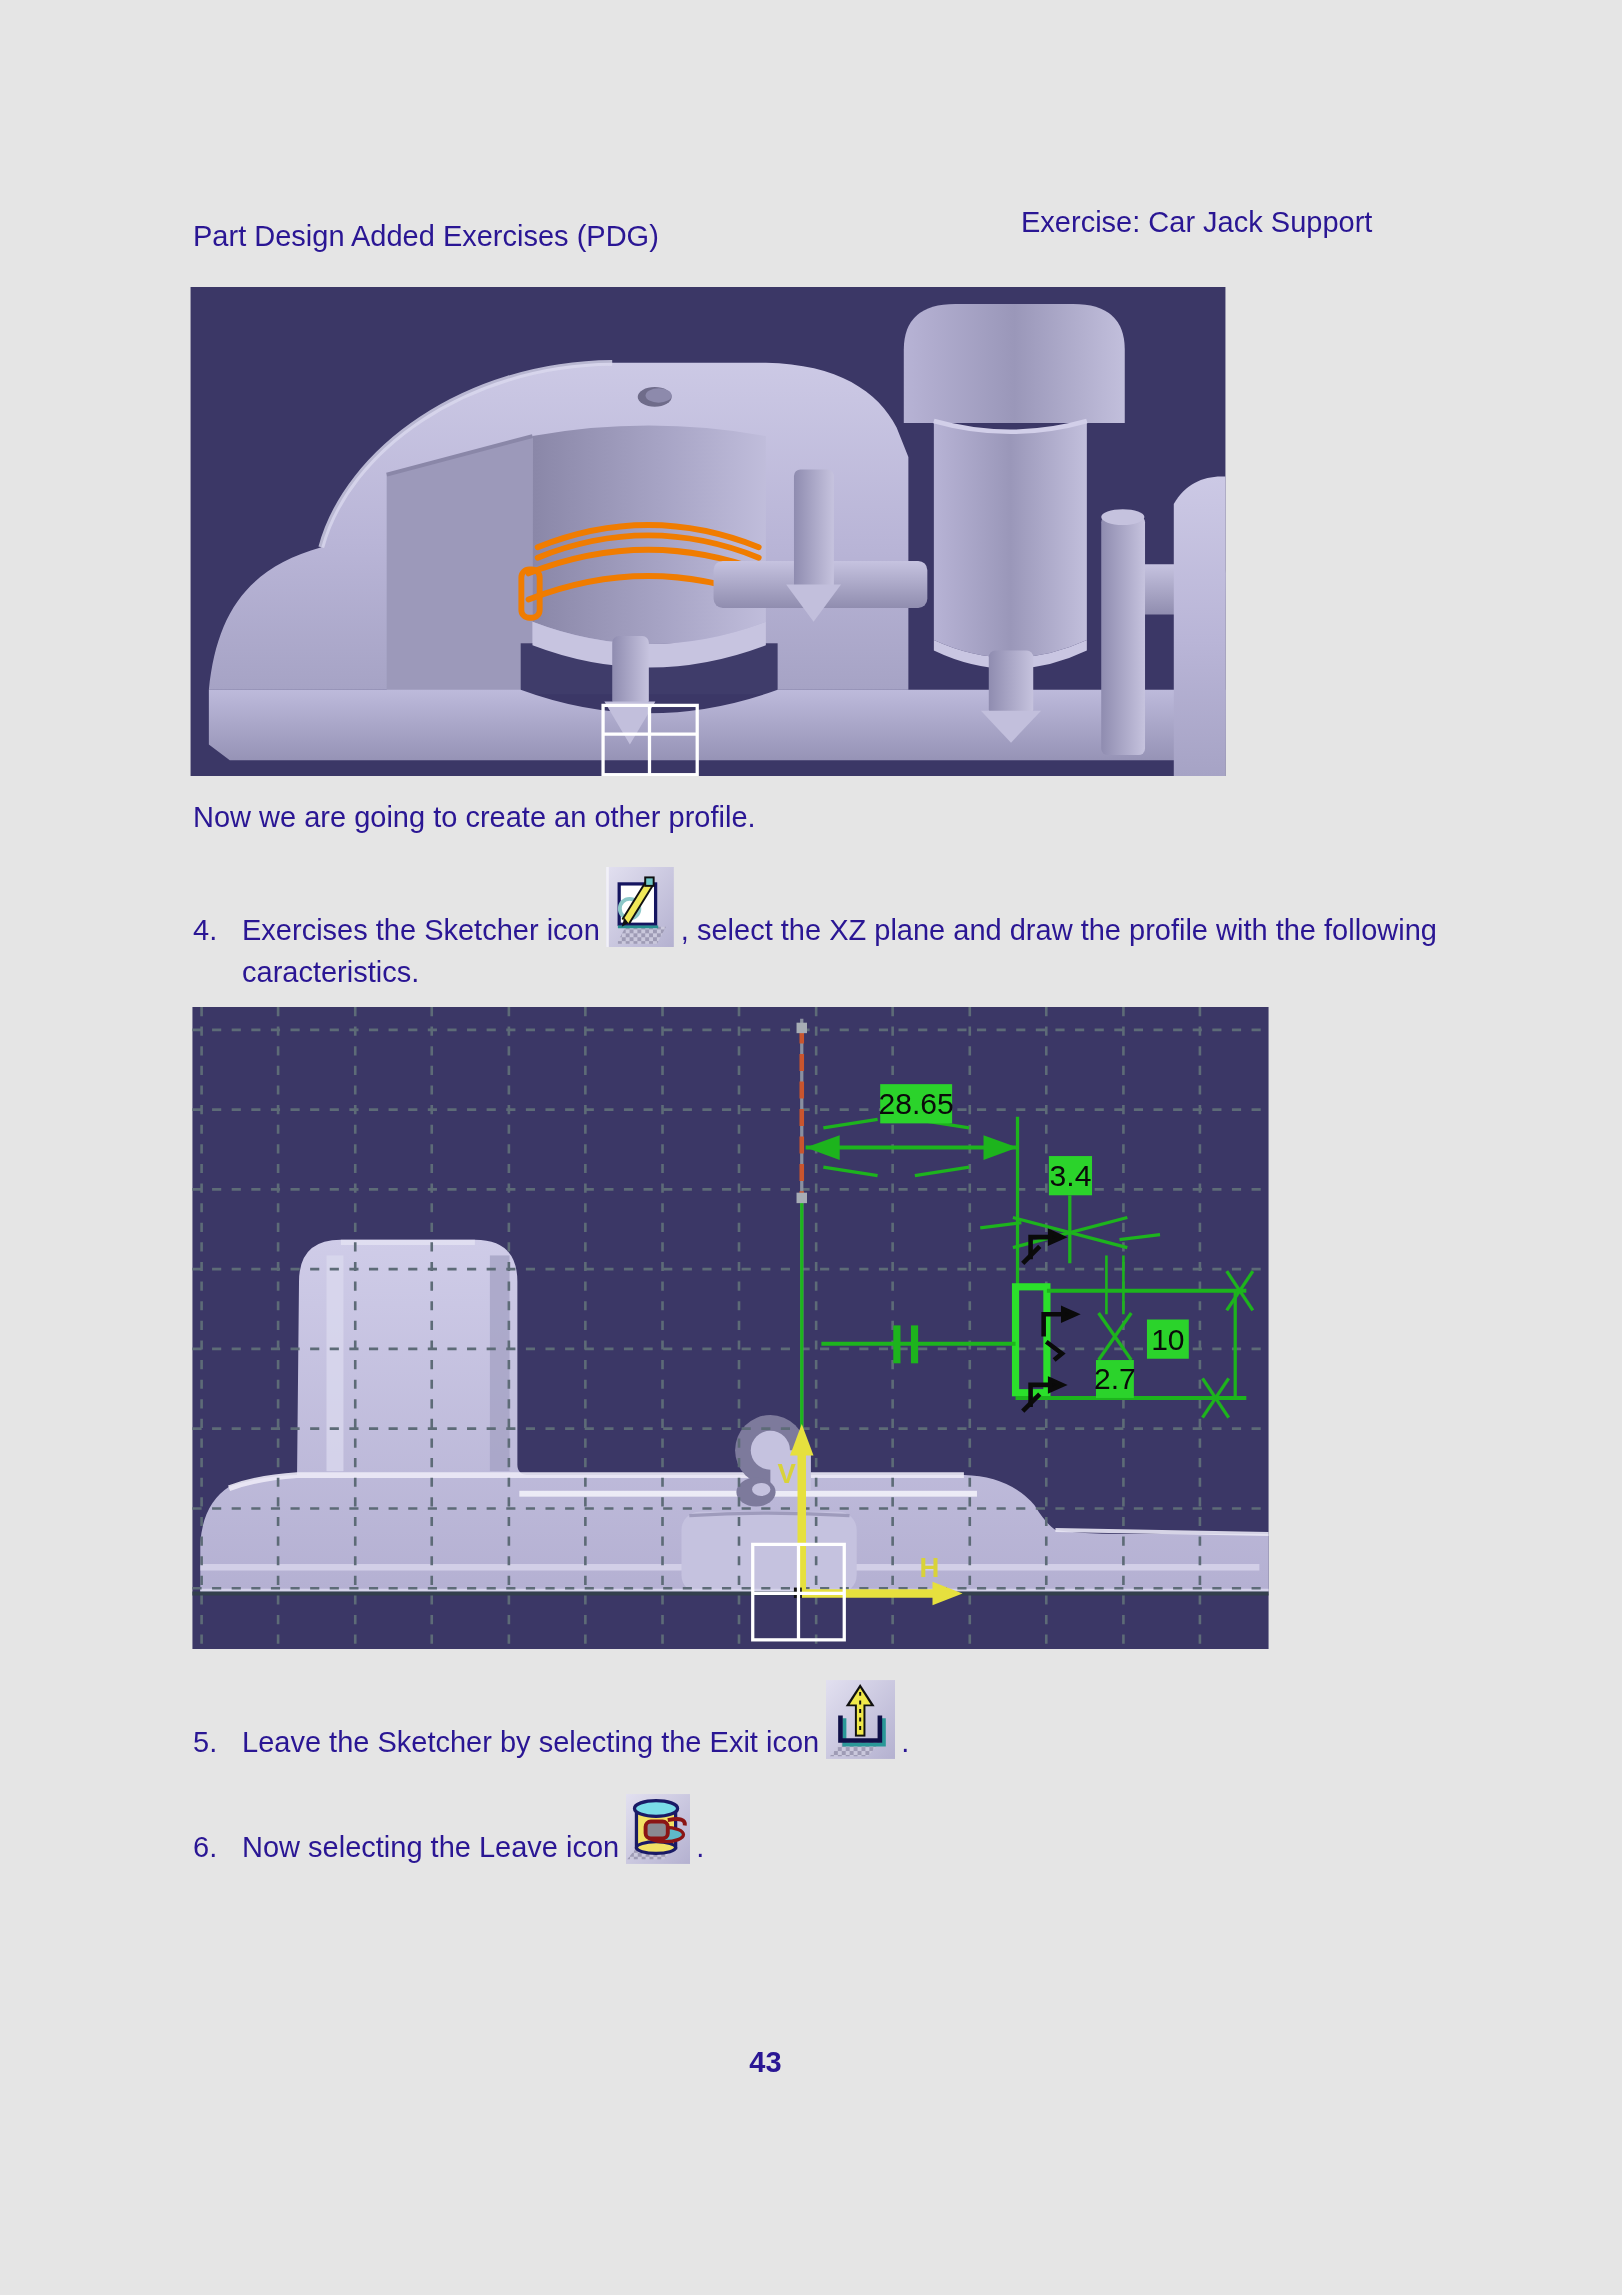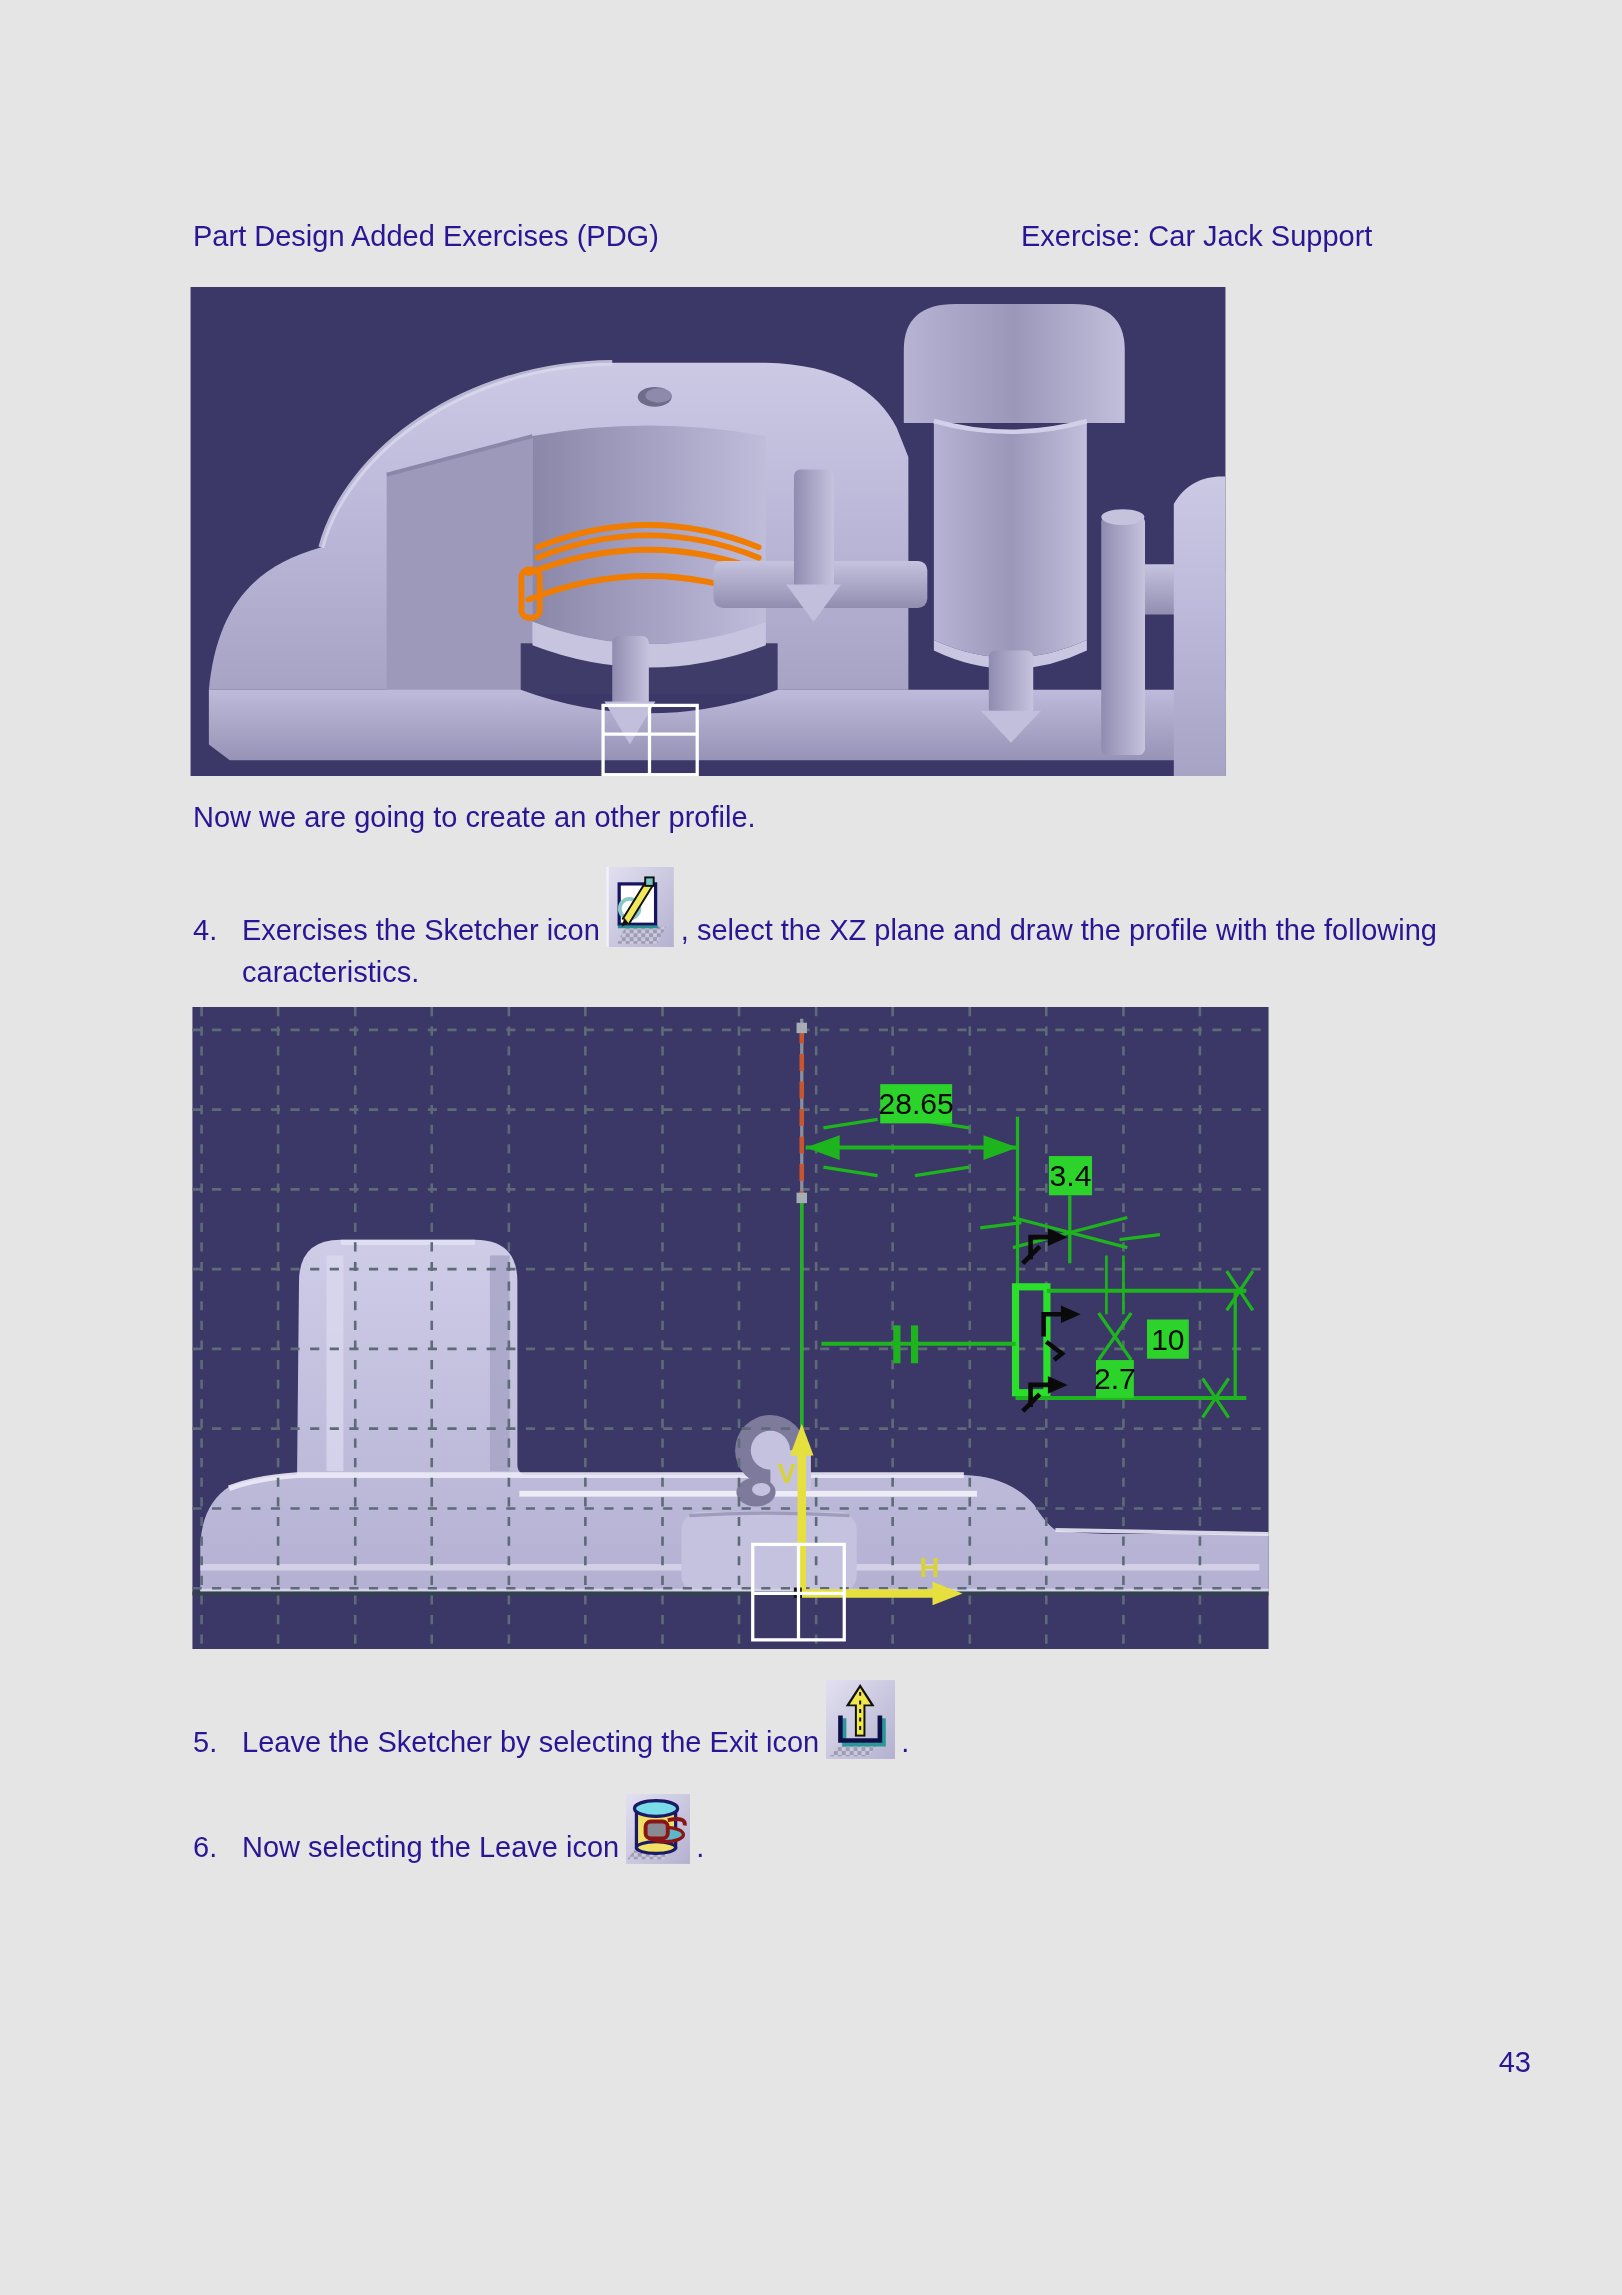--- a/index.html
+++ b/index.html
@@ -12,21 +12,21 @@
     overflow:hidden;
   }
   .txt{position:absolute;font-size:29px;line-height:1.25;color:#2a1694;white-space:nowrap;}
   .b{font-weight:normal;}
   .step{position:absolute;display:flex;align-items:flex-end;white-space:nowrap;}
   .stepnum{display:inline-block;width:49px;font-size:29px;}
   .steptext{font-size:29px;}
   .icon-btn{display:inline-block;margin:0 6.5px;}
   .wrapline{position:absolute;font-size:29px;}
   .fig{position:absolute;display:block;}
-  .pagenum{position:absolute;left:0;top:2046px;width:1531px;text-align:right;font-size:29px;}
+  .pagenum{position:absolute;left:0;top:2046px;width:1531px;text-align:center;font-size:29px;font-weight:bold;}
 </style>
 </head>
 <body>
 
 <svg width="0" height="0" style="position:absolute" aria-hidden="true">
   <defs>
     <pattern id="chk" width="12" height="12" patternUnits="userSpaceOnUse">
       <rect width="12" height="12" fill="#cac8dc"></rect>
       <rect width="6" height="6" fill="#9e9bb5"></rect>
       <rect x="6" y="6" width="6" height="6" fill="#9e9bb5"></rect>
@@ -65,21 +65,21 @@
     <linearGradient id="gBody2" x1="0" y1="0" x2="0" y2="1">
       <stop offset="0" stop-color="#cfcce8"></stop>
         <stop offset="1" stop-color="#b4b0d2"></stop>
     </linearGradient>
   </defs>
 </svg>
 
 <div class="page">
 
   <div class="txt" style="left:193px;top:218px">Part Design Added Exercises (PDG)</div>
-  <div class="txt" style="left:1021px;top:218px">Exercise: Car Jack Support</div>
+  <div class="txt" style="left:1021px;top:204px">Exercise: Car Jack Support</div>
 
   <svg class="fig" style="left:190px;top:287px" width="1036" height="489" viewBox="0 0 1583 748">
     <rect x="0" y="0" width="1583" height="748" fill="#3b3766"></rect>
 
     <g>
       <path d="M 28 616 C 40 500 86 430 200 398 C 240 250 420 118 645 116 L 880 116 C 990 118 1052 160 1080 215 L 1098 260 L 1098 616 Z" fill="url(#gDome)"></path>
       <path d="M 200 398 C 240 250 420 118 645 116" stroke="#dad8ee" stroke-width="9" fill="none" opacity="0.8"></path>
       <ellipse cx="710" cy="168" rx="26" ry="15" fill="#6f6c8a"></ellipse>
       <ellipse cx="716" cy="166" rx="20" ry="11" fill="#8d8aac"></ellipse>
 

